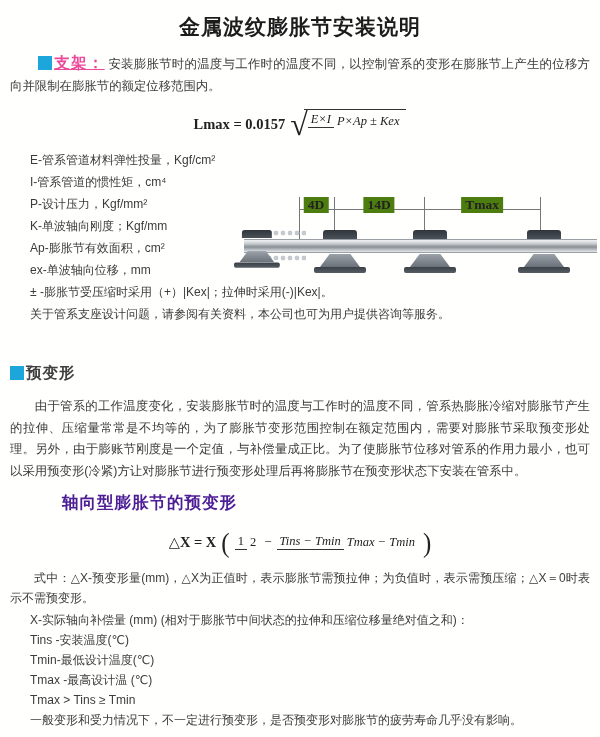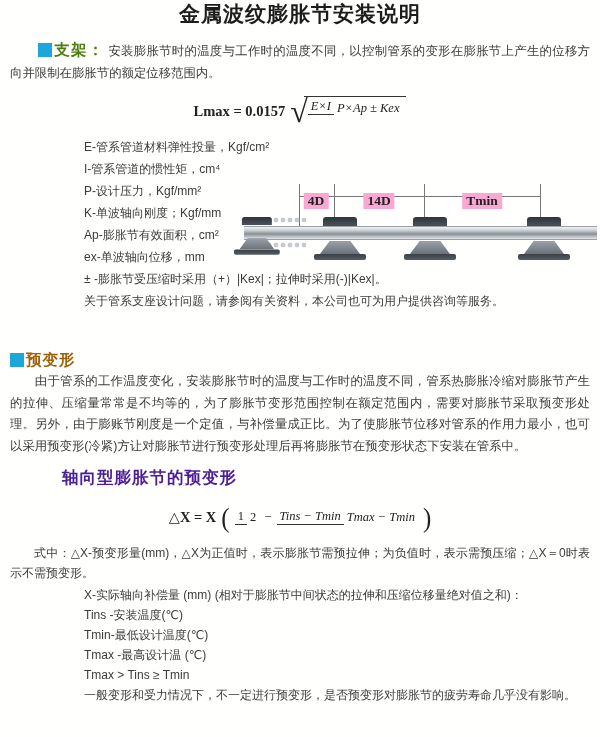--- a/index.html
+++ b/index.html
@@ -5,34 +5,34 @@
   * { margin:0; padding:0; box-sizing:border-box; }
   html,body { background:#ffffff; }
   .page {
     position:relative; width:600px; height:737px; overflow:hidden;
     background:#fffffe; color:#3b3b3b;
     font-family:"Liberation Sans","DejaVu Sans",sans-serif;
     font-size:12.4px;
   }
   .title {
     text-align:center; font-size:21px; font-weight:bold; color:#1c1c1c;
-    letter-spacing:1px;
+    padding-top:13px; letter-spacing:1px;
   }
   .para { margin:0 10px; text-align:justify; line-height:21.5px; }
   .para.indent { text-indent:2em; }
   .p1 { margin-top:11px; text-indent:28px; }
   .marker {
     display:inline-block; width:14px; height:14px; background:#1ca6dc;
     vertical-align:-2px; margin-right:2px;
   }
   .blue-head-inline {
-    color:#4d7c0f; font-size:15.5px; font-weight:bold; letter-spacing:1px;
+    color:#ec4899; font-size:15.5px; font-weight:bold; letter-spacing:1px;text-decoration:underline;
   }
   .sec-head { margin:14px 10px 0 10px; }
-  .sec-head .label { color:#a16207; font-size:15.5px; font-weight:bold; letter-spacing:1px; }
+  .sec-head .label { color:#404040; font-size:15.5px; font-weight:bold; letter-spacing:1px; }
   .sub-head {
     color:#4c1d95; font-size:16.5px; font-weight:600; letter-spacing:1px;
   }
   .sub-head.axial { margin:10px 0 0 62px; }
 
   
   .formula {
     display:flex; justify-content:center; align-items:center; gap:5px;
     font-family:"Liberation Serif","DejaVu Serif",serif; color:#222;
   }
@@ -44,32 +44,32 @@
   .frac .den { padding:1px 3px 0; line-height:1.15; white-space:nowrap; }
   .ital { font-style:italic; }
   .sqrt { display:inline-flex; align-items:flex-start; }
   .sqrt .sign { font-size:32px; line-height:30px; font-weight:normal; }
   .sqrt .body { border-top:1.6px solid #333; margin-left:-4px; padding:2px 4px 0; }
   .bigp { font-size:25px; line-height:1; font-weight:normal; transform:scaleY(1.1); }
   .minus { font-size:13px; }
 
   
   .defs-wrap { position:relative; margin-top:6px; height:200px; }
-  .def { margin-left:84px; line-height:22px; font-size:12px; white-space:nowrap; }
+  .def { margin-left:30px; line-height:22px; font-size:12px; white-space:nowrap; }
   .def.first { margin-left:33px; }
   .axdefs .def { line-height:20px; }
 
   
   .diagram { position:absolute; left:244px; top:40px; width:353px; height:92px; }
   .dimline { position:absolute; left:55px; top:20px; width:242px; height:1px; background:#777; }
   .tick { position:absolute; top:8px; width:1px; height:42px; background:#777; }
   .dimlabel {
-    position:absolute; top:17px; transform:translateX(-50%);
+    position:absolute; top:8px; transform:translateX(-50%);
     font-family:"Liberation Serif","DejaVu Serif",serif; font-weight:bold;
-    font-size:13.5px; color:#222; background:#f9a8d4; padding:0 4px;
+    font-size:13.5px; color:#222; background:#4d7c0f; padding:0 4px;
   }
   .pipe {
     position:absolute; left:0; top:50px; width:353px; height:14px;
     background:linear-gradient(to bottom,#f2f3f4 0%,#c9cdd0 30%,#878f95 58%,#b9bec2 80%,#e4e6e8 100%);
     border-top:1px solid #9aa0a5; border-bottom:1px solid #9aa0a5;
   }
   .bellows-top,.bellows-bot {
     position:absolute; left:22px; width:40px; height:9px;
     background-image:radial-gradient(circle at 3px 4px,#c4cad0 2.1px,transparent 2.7px);
     background-size:7px 9px;
@@ -126,21 +126,21 @@
     <div class="def">关于管系支座设计问题，请参阅有关资料，本公司也可为用户提供咨询等服务。</div>
 
     <div class="diagram">
       <div class="dimline"></div>
       <div class="tick" style="left:55px"></div>
       <div class="tick" style="left:90px"></div>
       <div class="tick" style="left:180px"></div>
       <div class="tick" style="left:296px"></div>
       <span class="dimlabel" style="left:72px">4D</span>
       <span class="dimlabel" style="left:135px">14D</span>
-      <span class="dimlabel" style="left:238px">Tmin</span>
+      <span class="dimlabel" style="left:238px">Tmax</span>
       <div class="pipe"></div>
       <div class="bellows-top"></div>
       <div class="bellows-bot"></div>
       <div class="support anchor" style="left:-10px">
         <div class="cap"></div>
           <div class="saddle"></div>
           <div class="base"></div>
       </div>
       <div class="support" style="left:70px">
         <div class="cap"></div>
@@ -155,21 +155,21 @@
       <div class="support" style="left:274px">
         <div class="cap"></div>
           <div class="saddle"></div>
           <div class="base"></div>
       </div>
     </div>
   </div>
 
   <div class="sec-head"><span class="marker"></span><span class="label">预变形</span></div>
 
-  <p class="para indent" style="margin-top:0">由于管系的工作温度变化，安装膨胀节时的温度与工作时的温度不同，管系热膨胀冷缩对膨胀节产生的拉伸、压缩量常常是不均等的，为了膨胀节变形范围控制在额定范围内，需要对膨胀节采取预变形处理。另外，由于膨账节刚度是一个定值，与补偿量成正比。为了使膨胀节位移对管系的作用力最小，也可以采用预变形(冷紧)方让对膨胀节进行预变形处理后再将膨胀节在预变形状态下安装在管系中。</p>
+  <p class="para indent" style="margin-top:12px">由于管系的工作温度变化，安装膨胀节时的温度与工作时的温度不同，管系热膨胀冷缩对膨胀节产生的拉伸、压缩量常常是不均等的，为了膨胀节变形范围控制在额定范围内，需要对膨胀节采取预变形处理。另外，由于膨账节刚度是一个定值，与补偿量成正比。为了使膨胀节位移对管系的作用力最小，也可以采用预变形(冷紧)方让对膨胀节进行预变形处理后再将膨胀节在预变形状态下安装在管系中。</p>
 
   <div class="sub-head axial">轴向型膨胀节的预变形</div>
 
   <div class="formula f2">
     <span class="f-bold">△X = X</span>
     <span class="bigp">(</span>
     <span class="frac">
       <span class="num">1</span>
       <span class="den">2</span>
     </span>

